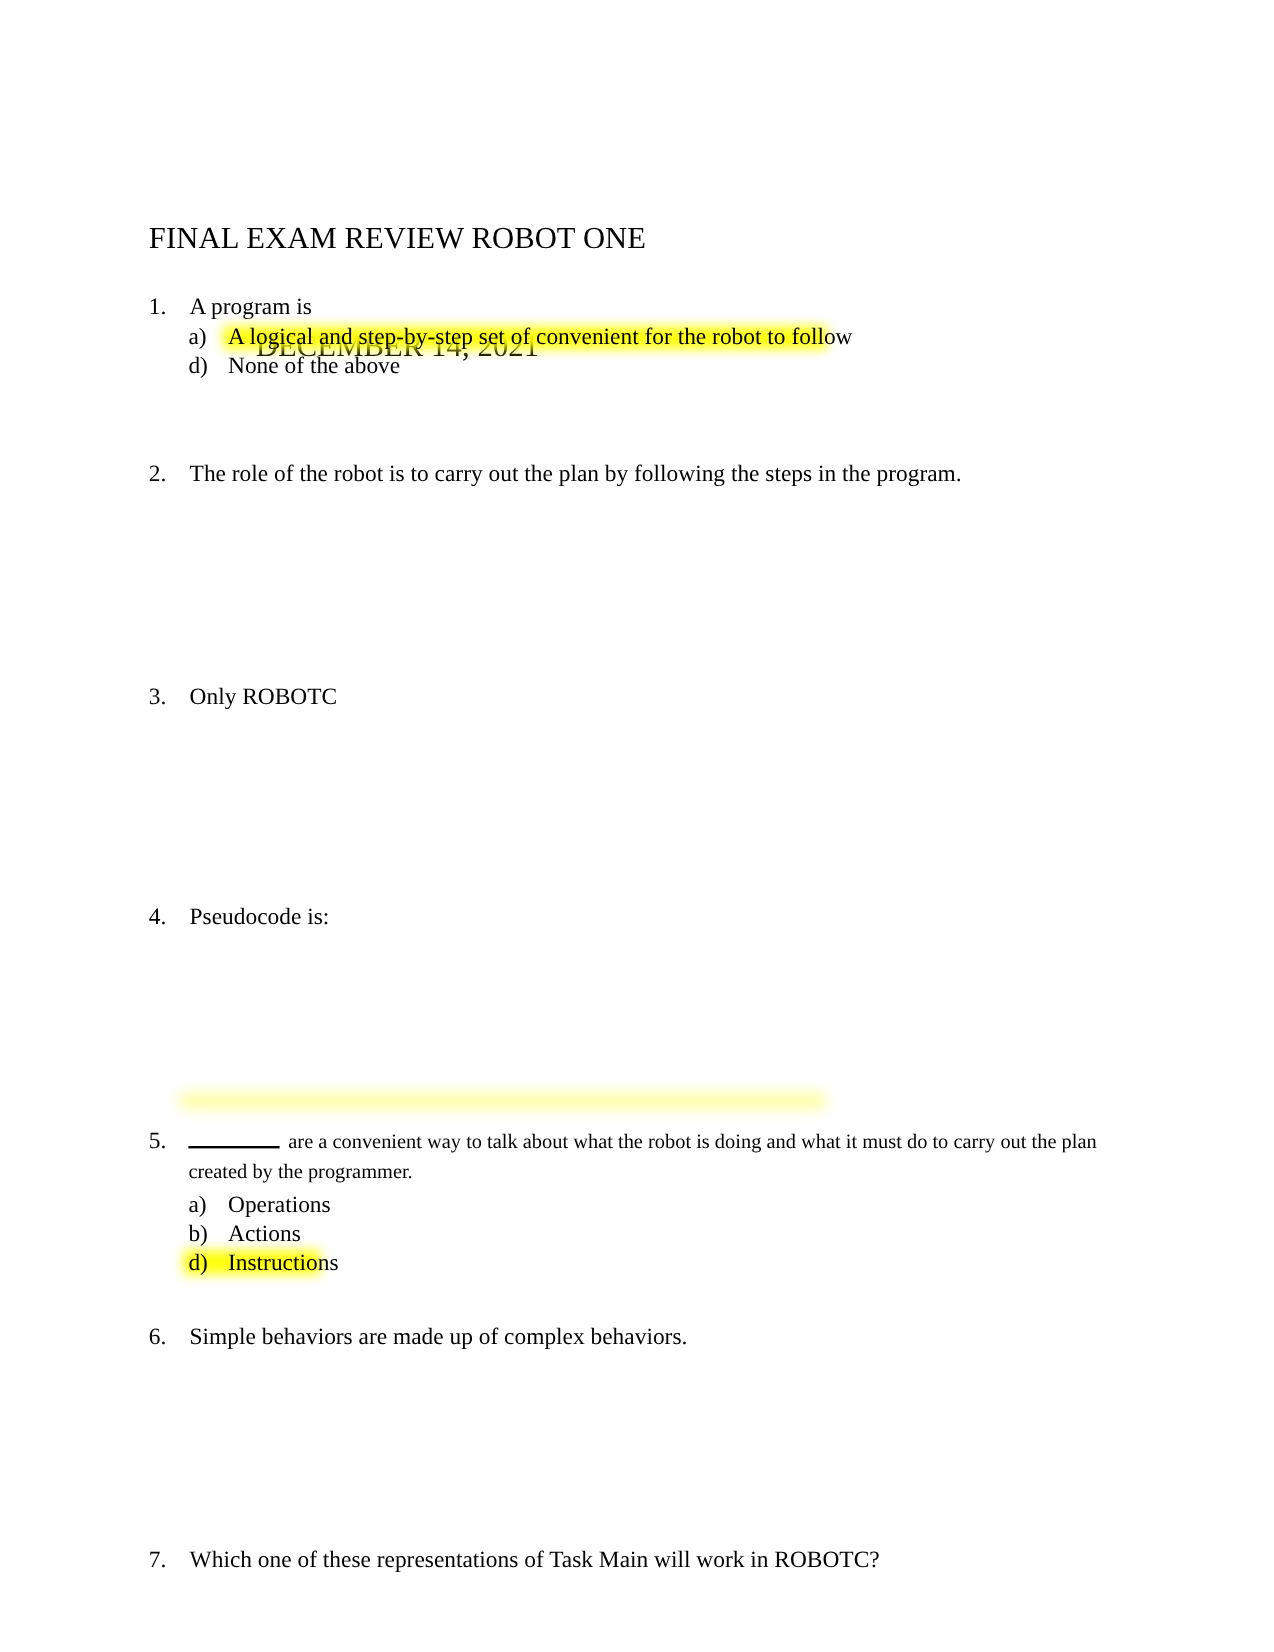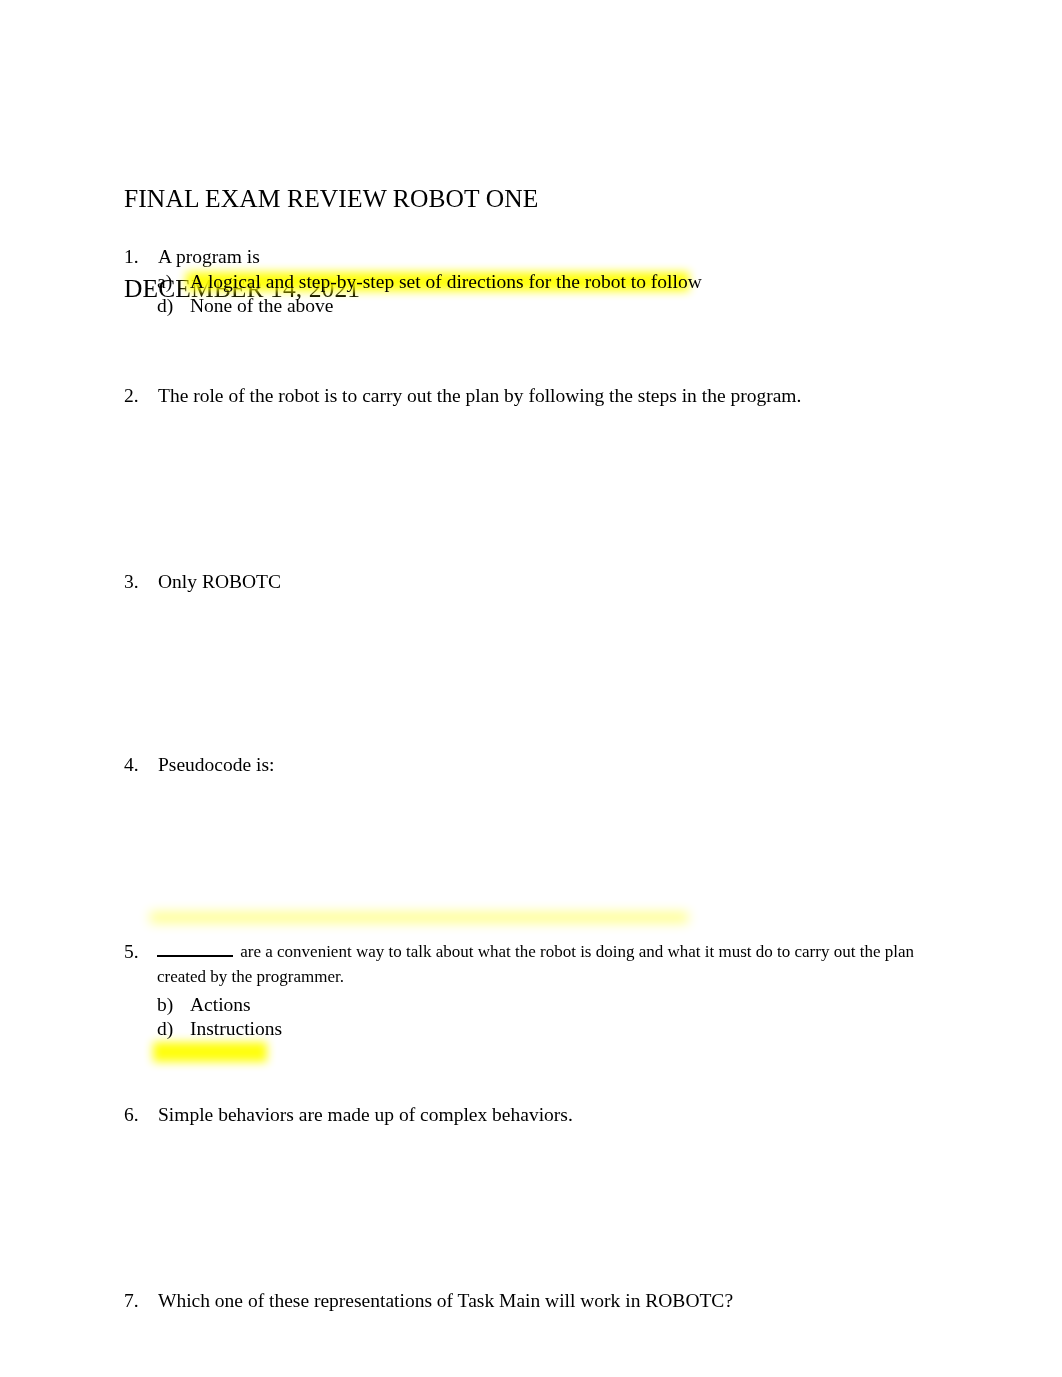--- a/index.html
+++ b/index.html
@@ -27,20 +27,21 @@
     position: absolute;
     left: 124px;
     top: 124px;
     font-size: 25.5px;
     line-height: 30px;
     letter-spacing: 0.1px;
     white-space: pre;
   }
   .doc-title .title-line {
     display: block;
+    text-align: center;
   }
 
   .qitem {
     position: absolute;
     left: 124px;
     width: 830px;
   }
 
   .qrow {
     position: relative;
@@ -142,21 +143,21 @@
 
   <div class="qitem" style="top:245px;">
     <div class="qrow">
       <span class="qnum">1.</span>
       <span class="qtext">A program is</span>
     </div>
     <div class="options">
 
       <div class="hl" style="left:29px; top:2px; width:503px; height:19px;"></div>
       <div class="opt above-hl">
-        <span class="opt-letter">a)</span><span class="opt-text">A logical and step-by-step set of directions for the robot to follow</span>
+        <span class="opt-letter">a)</span><span class="opt-text">A logical and step-by-step set of convenient for the robot to follow</span>
       </div>
 
 
 
       <div class="opt above-hl">
         <span class="opt-letter">d)</span><span class="opt-text">None of the above</span>
       </div>
     </div>
   </div>
 
@@ -183,20 +184,23 @@
 
   <div class="hl-soft" style="left:150px; top:912px; width:538px; height:11px;"></div>
 
   <div class="qitem" style="top:940px;">
     <div class="qrow">
       <span class="qnum">5.</span>
       <span class="q5-body"><span class="blank"></span><span> are a convenient way to talk about what the robot is doing and what it must do to carry out the plan created by the programmer.</span></span>
     </div>
 
     <div class="options" style="margin-top:4px;">
+      <div class="opt above-hl">
+        <span class="opt-letter">a)</span><span class="opt-text">Operations</span>
+      </div>
 
       <div class="opt above-hl">
         <span class="opt-letter">b)</span><span class="opt-text">Actions</span>
       </div>
 
       <div class="hl" style="left:-4px; top:49px; width:114px; height:20px;"></div>
 
       <div class="opt above-hl">
         <span class="opt-letter">d)</span><span class="opt-text">Instructions</span>
       </div>

